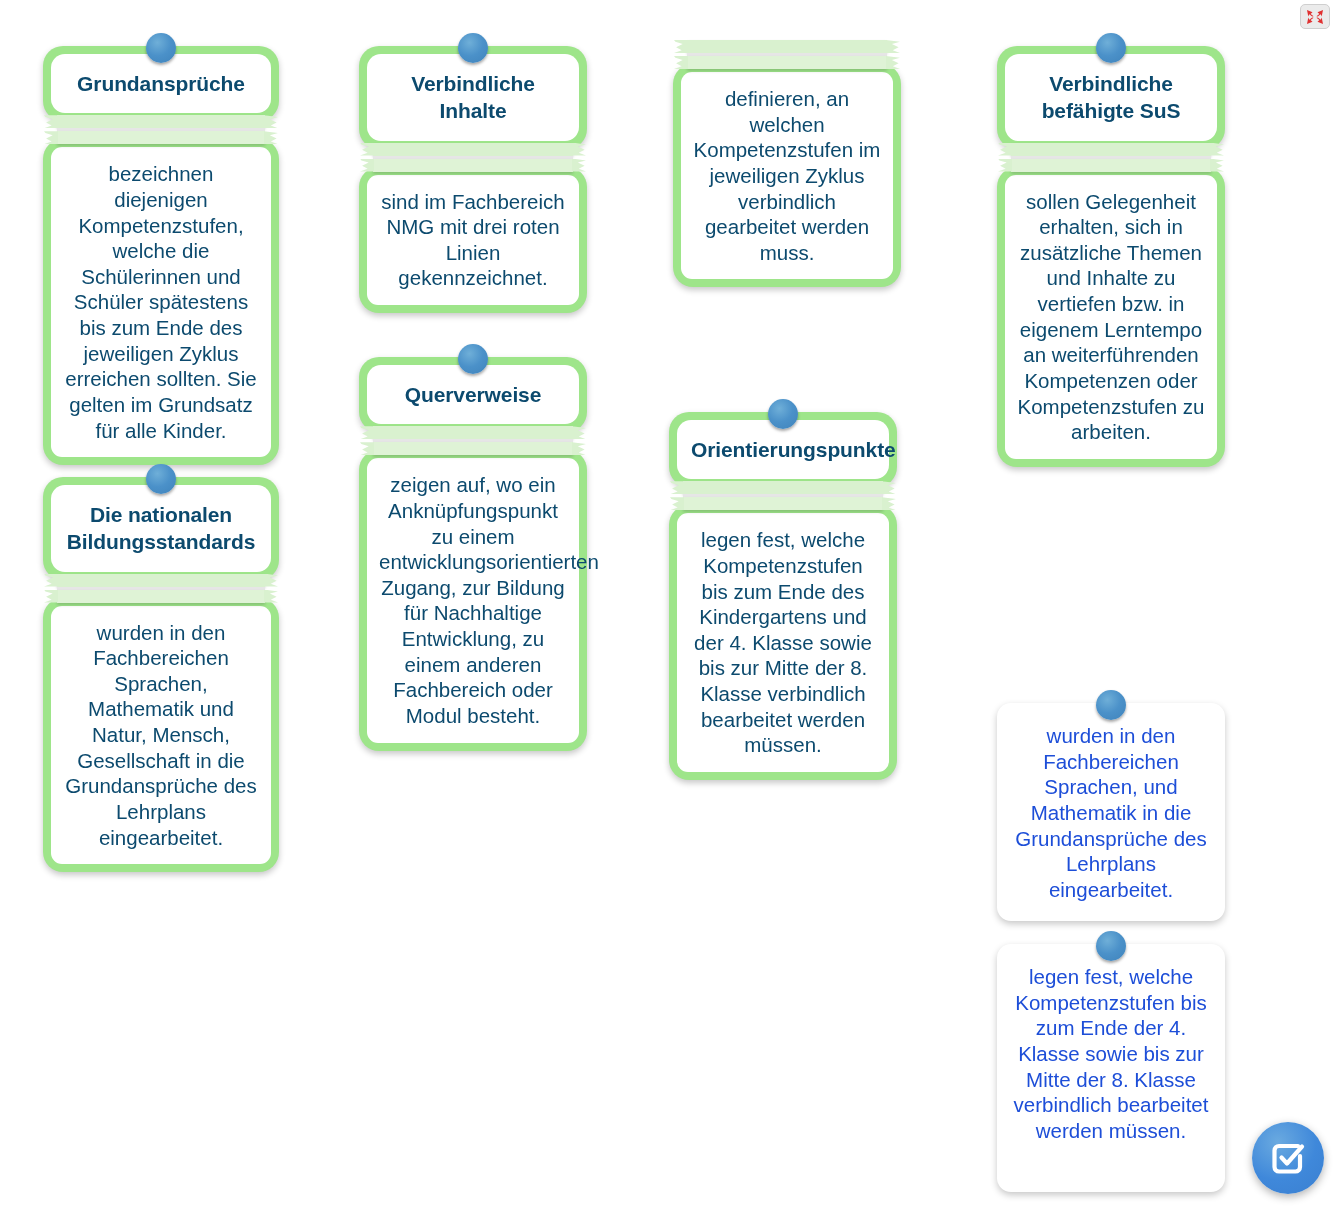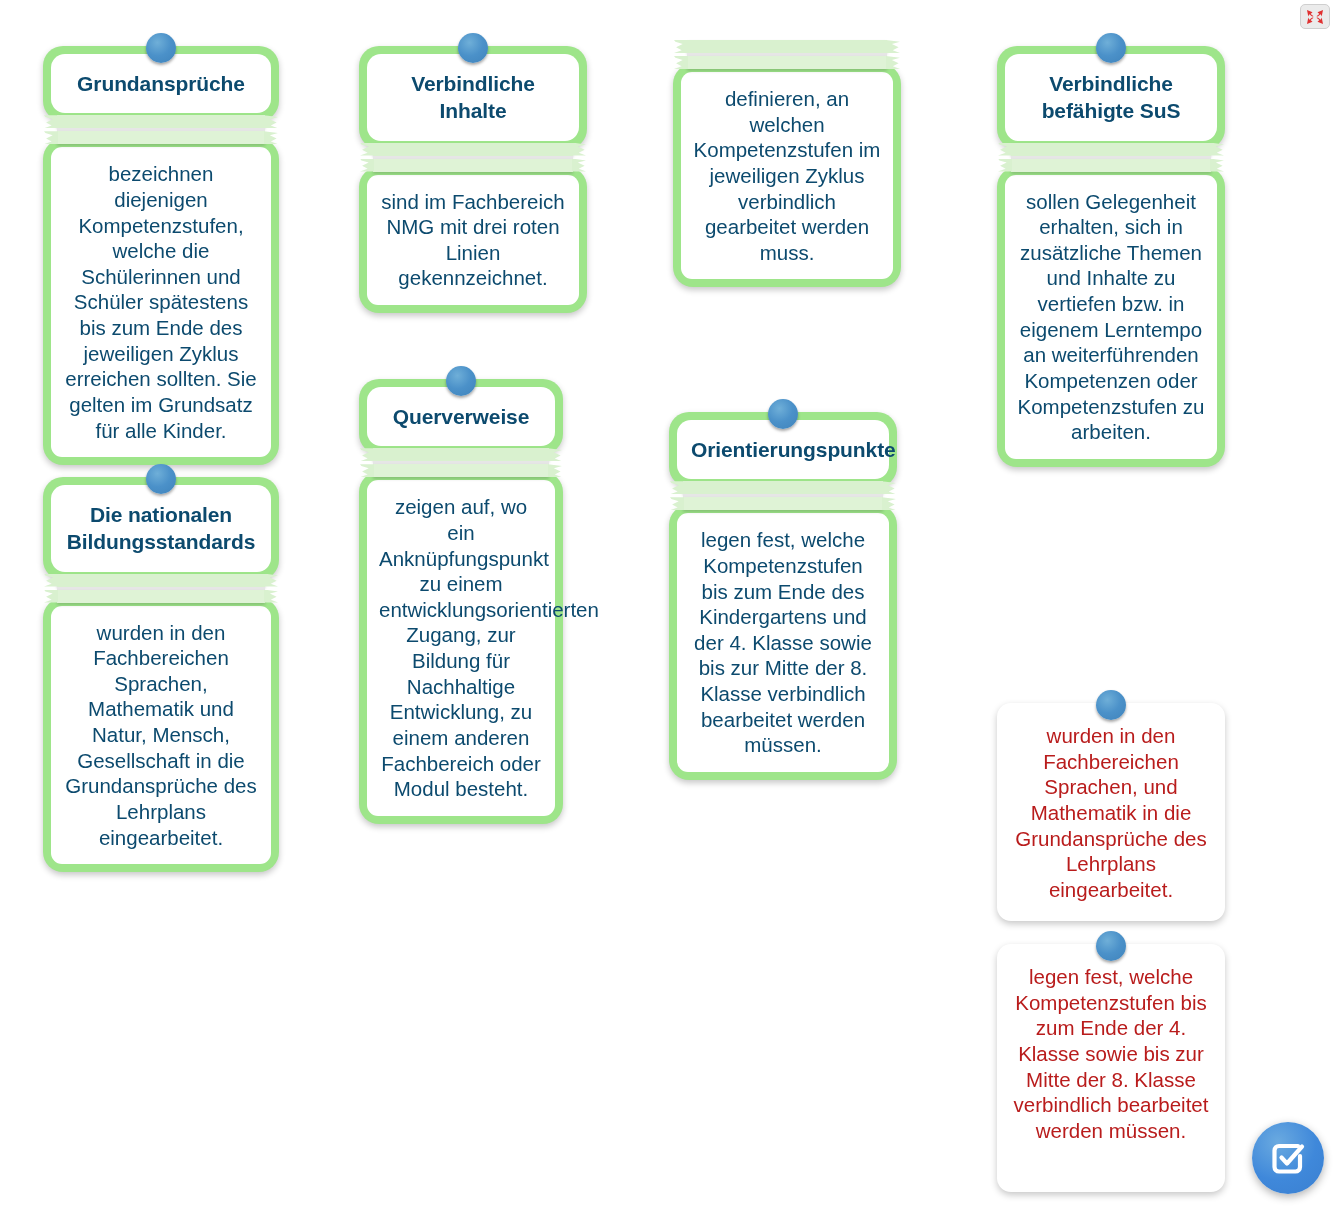--- a/index.html
+++ b/index.html
@@ -116,21 +116,21 @@
     background: #e6e6e6;
   }
 
   
   .wcard {
     position: absolute;
     background: #ffffff;
     border-radius: 14px;
     box-shadow: 0 3px 7px rgba(0,0,0,0.22);
     text-align: center;
-    color: #b91c1c;
+    color: #1d4ed8;
     font-size: 20.5px;
     line-height: 1.25;
     padding: 20px 16px;
   }
 
   
   #collapse-btn {
     position: absolute;
     top: 4px;
     right: 10px;
@@ -206,21 +206,21 @@
     <div class="torn">
       <div class="strip s1"></div>
         <div class="gap"></div>
         <div class="strip s2"></div>
     </div>
     <div class="gcard body">
       <div class="inner">sind im Fachbereich NMG mit drei roten Linien gekennzeichnet.</div>
     </div>
   </div>
 
-  <div class="group" style="left:359px; top:379px; width:204px;">
+  <div class="group" style="left:359px; top:357px; width:228px;">
     <div class="gcard head">
       <div class="pin"></div>
       <div class="inner">Querverweise</div>
     </div>
     <div class="torn">
       <div class="strip s1"></div>
         <div class="gap"></div>
         <div class="strip s2"></div>
     </div>
     <div class="gcard body">

